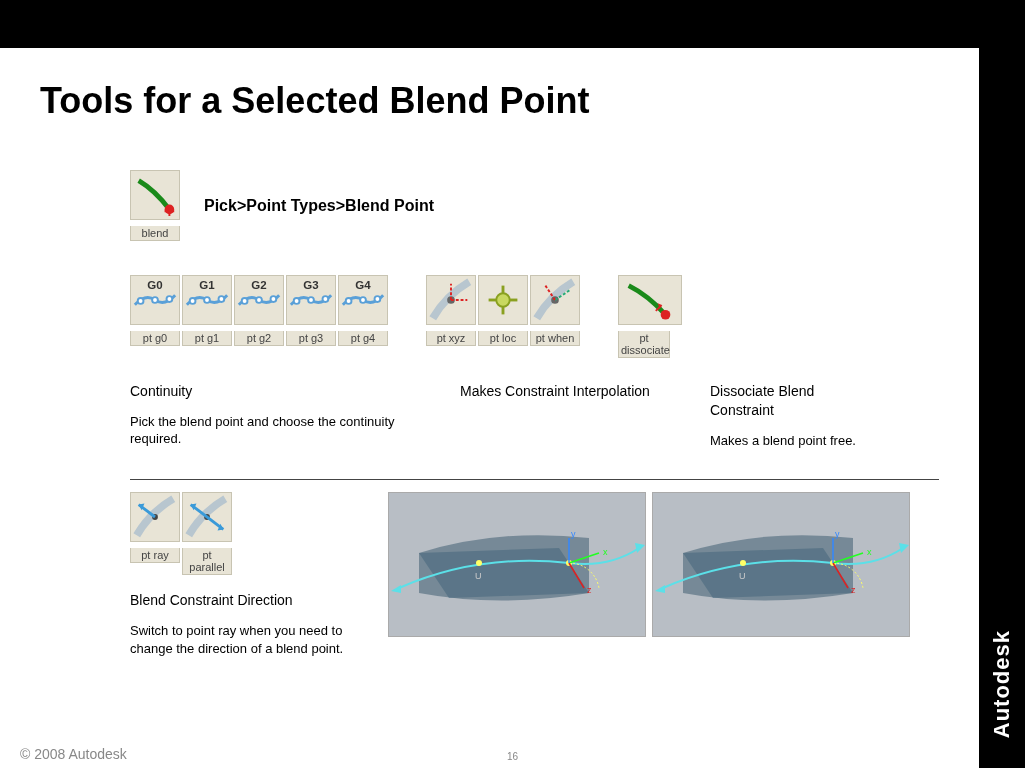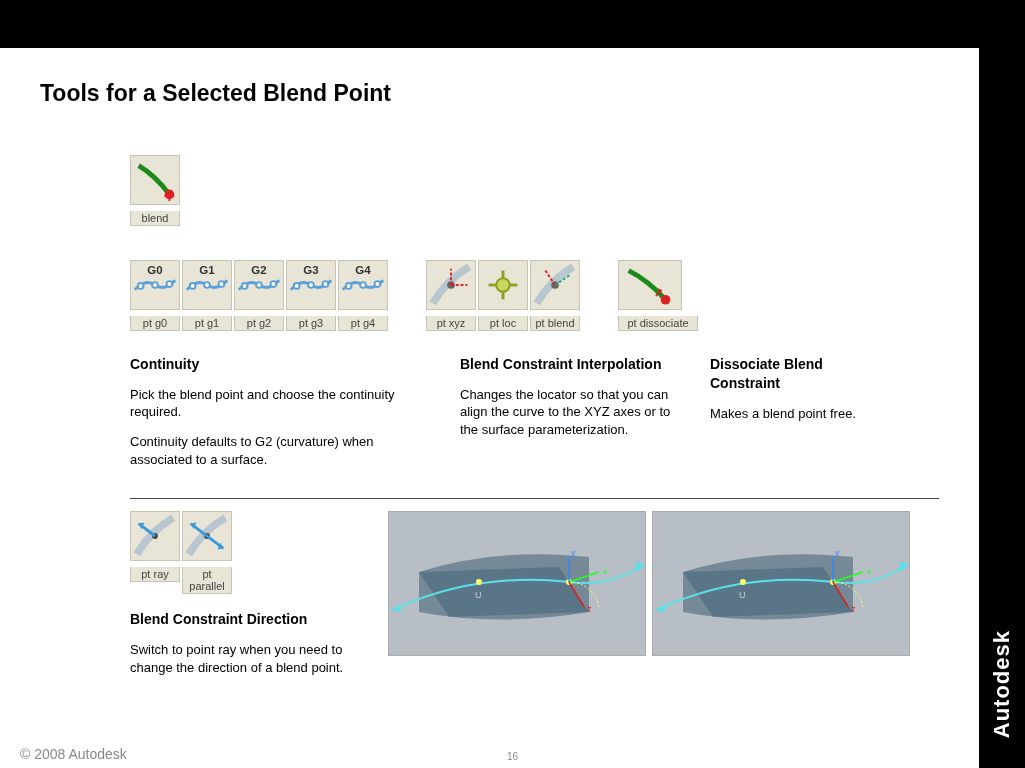--- a/index.html
+++ b/index.html
@@ -36,21 +36,21 @@
     background: #000;
   }
   .content {
     position: absolute;
     top: 48px;
     left: 0;
     right: 46px;
     padding: 32px 40px 12px 40px;
   }
   h1 {
-    font-size: 23px;
+    font-size: 36px;
     font-weight: bold;
     margin-bottom: 48px;
   }
   .indent { margin-left: 90px; }
   .tool-row { display: flex; align-items: center; gap: 24px; margin-bottom: 4px; }
   .tool-icon {
     width: 50px; height: 50px;
     background: #e8e4d6;
     border: 1px solid #c8c4b2;
     position: relative;
@@ -70,21 +70,21 @@
   .tool-text { font-size: 16px; font-weight: bold; }
   .icon-strip { display: flex; gap: 2px; margin-bottom: 0; }
   .icon-cell { width: 50px; display: inline-block; }
   .sections-row {
     display: flex;
     gap: 30px;
     margin-top: 24px;
     margin-bottom: 18px;
   }
   .col { font-size: 13px; line-height: 1.35; }
-  .col h3 { font-size: 14px; font-weight: bold; margin-bottom: 12px; }
+  .col h3 { font-size: 14px; font-weight: normal; margin-bottom: 12px; }
   .col p { margin-bottom: 12px; }
   .col-1 { width: 300px; }
   .col-2 { width: 220px; }
   .col-3 { width: 150px; }
   hr { border: none; border-top: 1px solid #444; margin: 0 0 12px 0; }
   .lower { display: flex; gap: 28px; align-items: flex-start; }
   .lower-left { width: 230px; }
   .lower-right { display: flex; gap: 6px; }
   .viewport {
     width: 258px; height: 145px;
@@ -130,20 +130,21 @@
       <div class="icon-cell">
         <div class="tool-icon">
           <svg class="icon-svg" viewBox="0 0 50 50">
             <path d="M8 10 Q 25 20 40 40" stroke="#1a8a1a" stroke-width="5" fill="none"></path>
             <circle cx="40" cy="40" r="5" fill="#d22"></circle>
             <path d="M35 42 L45 42 M40 37 L40 47" stroke="#d22" stroke-width="2"></path>
           </svg>
         </div>
         <span class="icon-label">blend</span>
       </div>
+      <span class="tool-text">Pick&gt;Point Types&gt;Blend Point</span>
     </div>
 
     <div style="height:30px"></div>
 
     <div style="display:flex; gap:38px;">
 
       <div class="icon-strip">
         <div class="icon-cell"><div class="tool-icon">
           <svg class="icon-svg" viewBox="0 0 50 50">
             <path d="M4 30 Q15 18 25 25 Q35 32 46 20" stroke="#5aa0d8" stroke-width="3" fill="none"></path>
@@ -215,44 +216,42 @@
           </svg>
         </div><span class="icon-label">pt loc</span></div>
 
         <div class="icon-cell"><div class="tool-icon">
           <svg class="icon-svg" viewBox="0 0 50 50">
             <path d="M6 44 Q20 20 44 6" stroke="#88a8c8" stroke-width="8" fill="none" opacity="0.5"></path>
             <circle cx="25" cy="25" r="4" fill="#666"></circle>
             <line x1="25" y1="25" x2="40" y2="15" stroke="#2a7" stroke-width="2" stroke-dasharray="3 2"></line>
             <line x1="25" y1="25" x2="15" y2="10" stroke="#d22" stroke-width="2" stroke-dasharray="3 2"></line>
           </svg>
-        </div><span class="icon-label">pt blend</span></div>
+        </div><span class="icon-label">pt when</span></div>
       </div>
 
       <div class="icon-strip">
         <div class="icon-cell" style="width:64px"><div class="tool-icon" style="width:64px">
           <svg class="icon-svg" viewBox="0 0 64 50">
             <path d="M10 10 Q 30 20 48 40" stroke="#1a8a1a" stroke-width="5" fill="none"></path>
             <circle cx="48" cy="40" r="5" fill="#d22"></circle>
             <path d="M38 36 L44 30" stroke="#d22" stroke-width="2"></path>
             <polygon points="44,30 40,28 42,34" fill="#d22"></polygon>
           </svg>
-        </div><span class="icon-label" style="width:80px">pt dissociate</span></div>
+        </div><span class="icon-label" style="width:52px">pt dissociate</span></div>
       </div>
     </div>
 
     <div class="sections-row">
       <div class="col col-1">
         <h3>Continuity</h3>
         <p>Pick the blend point and choose the continuity required.</p>
-        <p>Continuity defaults to G2 (curvature) when associated to a surface.</p>
       </div>
       <div class="col col-2">
-        <h3>Blend Constraint Interpolation</h3>
-        <p>Changes the locator so that you can align the curve to the XYZ axes or to the surface parameterization.</p>
+        <h3>Makes Constraint Interpolation</h3>
       </div>
       <div class="col col-3">
         <h3>Dissociate Blend Constraint</h3>
         <p>Makes a blend point free.</p>
       </div>
     </div>
 
     <hr>
 
     <div class="lower">

